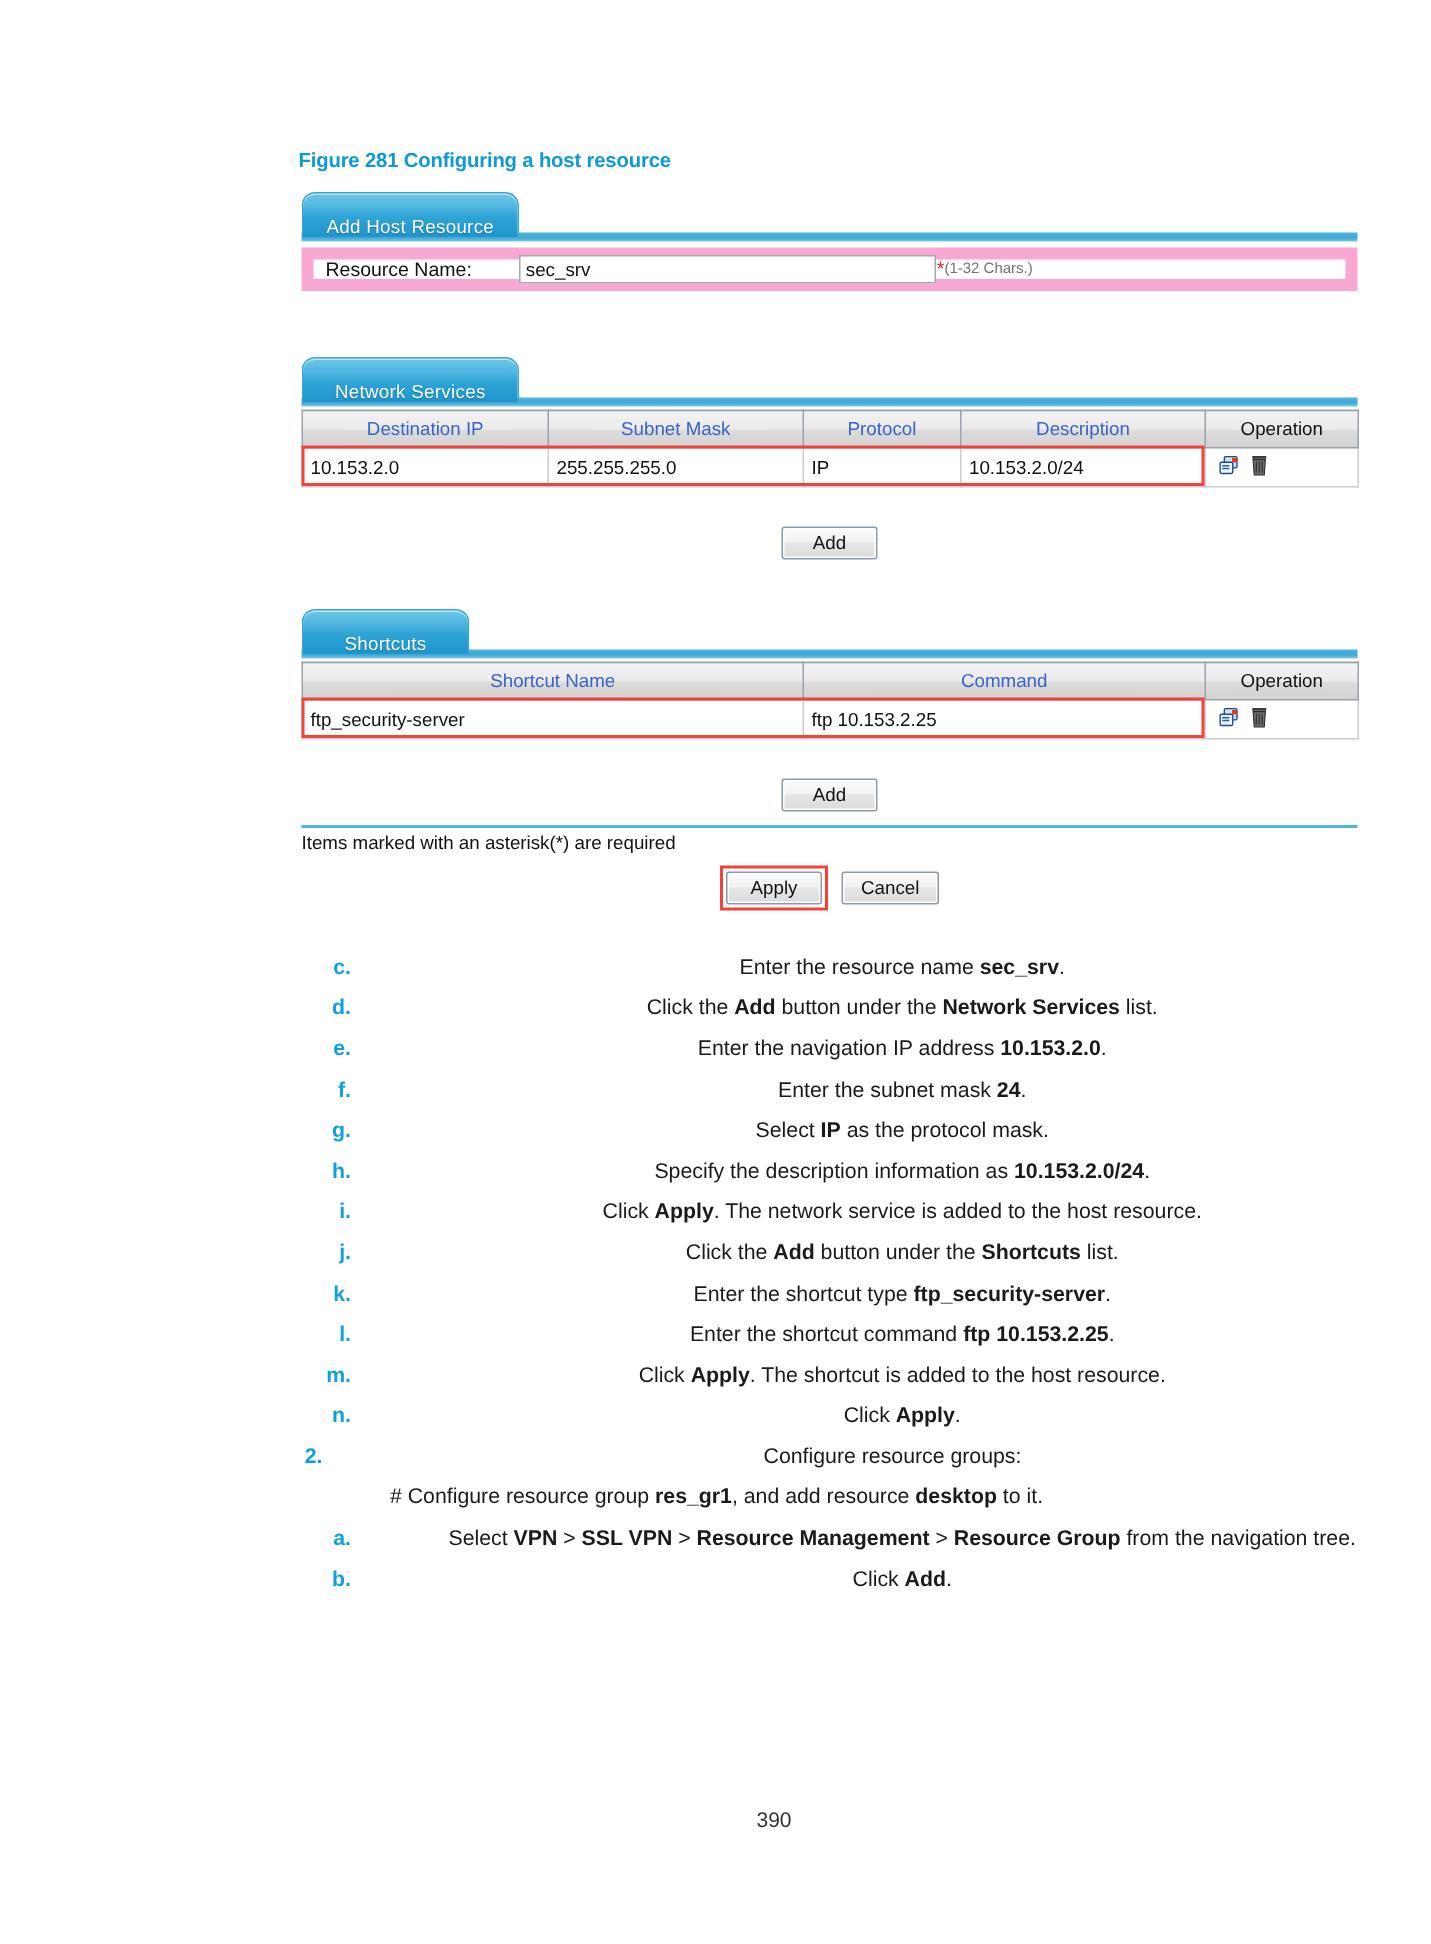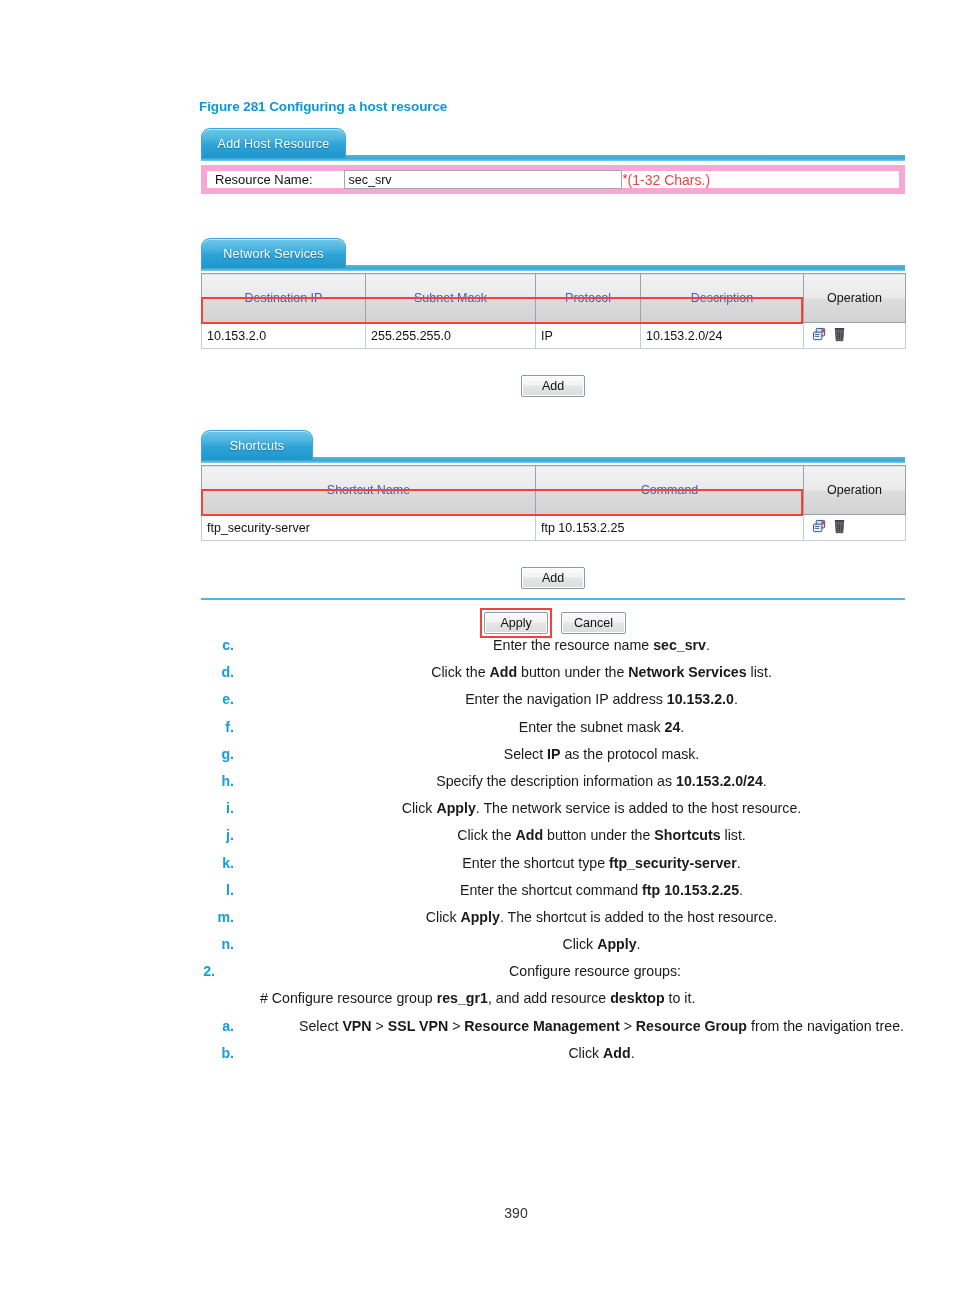--- a/index.html
+++ b/index.html
@@ -21,61 +21,61 @@
   .shot{position:absolute;left:162px;top:128px;width:704px;}
 
   
   .tabrow{position:relative;height:33px;}
   .tab{
     position:absolute;left:0;top:0;height:30px;min-width:145px;
     box-sizing:border-box;
     background:linear-gradient(to bottom,#6fc6e8 0%,#4fb6e0 32%,#2da3d6 55%,#1f96cd 100%);
     border-radius:9px 9px 0 0;
     border:1px solid #3aa7d8;border-bottom:none;
-    display:flex;align-items:center;justify-content:center;
+    display:flex;align-items:flex-end;justify-content:center;
     padding:0 6px;
     box-shadow:inset 0 1px 0 rgba(255,255,255,.55);
   }
   .tab span{
     color:#ffffff;font-size:12.5px;letter-spacing:.2px;
     text-shadow:0 1px 1px rgba(0,60,100,.45);
   }
   .tabline{
     position:absolute;left:0;right:0;bottom:0;height:6px;
     background:linear-gradient(to bottom,#4fb4de 0%,#3ea7d6 60%,#7fcbe9 100%);
   }
 
   
-  .redbox{border:6px solid #f9a8d4;box-sizing:border-box;}
+  .redbox{border:8px solid #f9a8d4;box-sizing:border-box;}
 
   .name-row{
     position:relative;margin-top:4px;height:29px;
     display:flex;align-items:center;background:#fff;
     padding-left:8px;
   }
   .name-label{font-size:13px;color:#111;white-space:nowrap;}
   .name-input{
     margin-left:31px;width:278px;height:19px;box-sizing:border-box;
     border:1px solid #a8a8a8;background:#fff;
     font-size:12.5px;color:#111;display:flex;align-items:center;
     padding-left:4px;
   }
   .req-star{color:#e8241b;font-size:13px;margin-left:1px;line-height:1;position:relative;top:-1px;}
-  .req-note{font-size:14px;color:#ef4444;}
+  .req-note{font-size:10px;color:#737373;}
 
   
   table.grid{
     border-collapse:collapse;width:704px;table-layout:fixed;
     background:#fff;
   }
   table.grid th{
     background:linear-gradient(to bottom,#f3f3f3 0%,#eaeaea 48%,#dcdcdc 52%,#d2d2d2 100%);
     border:1px solid #9aa3ad;
     color:#3a63c8;font-weight:normal;font-size:12.5px;
-    height:24px;text-align:center;padding:12px 4px;
+    height:24px;text-align:center;padding:0 4px;
   }
   table.grid th.op{color:#111;}
   table.grid td{
     border:1px solid #c8cdd4;
     height:25px;font-size:12.5px;color:#111;
     padding:0 5px;vertical-align:middle;
   }
   .row-outline{
     position:absolute;border:2px solid #f4423a;box-sizing:border-box;
     pointer-events:none;
@@ -258,20 +258,21 @@
         </tbody>
       </table>
       <div class="row-outline" style="left:0;top:24px;width:602px;height:27px;"></div>
     </div>
 
     <div class="btn-add-wrap">
       <div class="btn">Add</div>
     </div>
 
     <div class="blue-rule"></div>
+    <div class="asterisk-note">Items marked with an asterisk(*) are required</div>
 
     <div class="apply-row">
       <span class="apply-hl">
         <span class="btn">Apply</span>
       </span>
       <span class="btn">Cancel</span>
     </div>
   </div>
 
   <div class="instructions">

